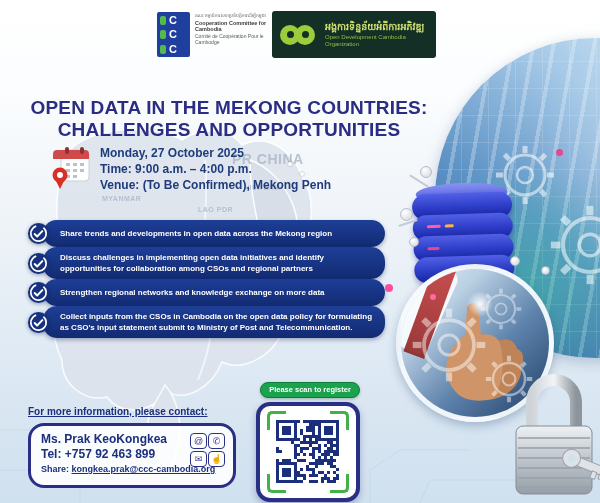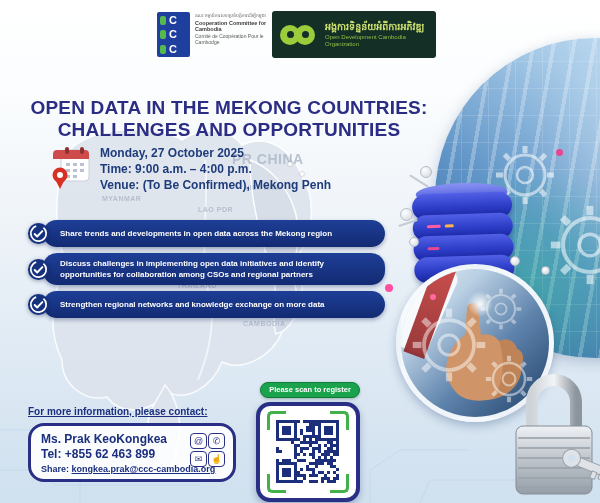--- a/index.html
+++ b/index.html
@@ -65,30 +65,30 @@
   .odc-khmer{font-size:9.5px;font-weight:bold;color:#cfe26e;line-height:11px;}
   .odc-en{font-size:6px;color:#8fbf45;line-height:7px;}
   
   .title{position:absolute;left:0;top:75px;width:458px;z-index:7;text-align:center;
     color:#2b2d84;font-weight:bold;font-size:19px;line-height:22px;letter-spacing:.2px;margin:0;}
   
   .event{position:absolute;left:52px;top:145px;z-index:7;display:flex;align-items:flex-start;gap:8px;}
   .event-texts{color:#1e3c7c;font-weight:bold;font-size:12px;line-height:16px;}
   
   .bullets{position:absolute;left:27px;top:220px;width:358px;z-index:7;}
-  .bullet-row{display:flex;align-items:center;margin-bottom:6px;}
+  .bullet-row{display:flex;align-items:center;}
   .bullet-icon{flex:none;margin-right:-7px;position:relative;z-index:2;filter:drop-shadow(0 1px 2px rgba(10,25,70,.4));}
   .pill{flex:1;background:linear-gradient(180deg,#1e3f97,#122a72);border-radius:14px;
     padding:5px 12px 5px 17px;min-height:17px;display:flex;align-items:center;
     color:#fff;font-weight:bold;font-size:8px;line-height:11px;box-shadow:0 2px 4px rgba(15,35,95,.35);}
   
   .contact{position:absolute;left:28px;top:406px;z-index:7;}
   .contact-heading{color:#1b2f7e;font-weight:bold;font-size:10px;text-decoration:underline;}
   .contact-box{margin-top:6px;width:208px;border:3px solid #2a2f86;border-radius:16px;
-    background:rgba(255,255,255,.88);padding:6px 10px 4px 10px;box-sizing:border-box;position:relative;}
+    background:rgba(255,255,255,.88);padding:6px 10px 10px 10px;box-sizing:border-box;position:relative;}
   .contact-name{color:#1b2f7e;font-weight:bold;font-size:12px;line-height:15px;}
   .contact-tel{color:#1b2f7e;font-weight:bold;font-size:12px;line-height:15px;}
   .contact-email{color:#1b2f7e;font-weight:bold;font-size:9px;line-height:12px;margin-top:1px;}
   .contact-email a{color:#1b2f7e;text-decoration:underline;}
   .contact-icons{position:absolute;right:9px;top:7px;display:grid;grid-template-columns:16px 16px;gap:2px;}
   .cicon{width:15px;height:14px;border:1.4px solid #2a2f86;border-radius:4px;color:#2a2f86;
     font-size:9px;display:flex;align-items:center;justify-content:center;background:#fff;}
   
   .qr-block{position:absolute;left:256px;top:378px;width:108px;z-index:7;text-align:center;}
   .qr-label{display:inline-block;background:#1ba24d;border:1.5px solid #0f7d38;color:#fff;font-weight:bold;
@@ -321,27 +321,35 @@
       <span class="pill">Discuss challenges in implementing open data initiatives and identify opportunities for collaboration among CSOs and regional partners</span>
     </div>
     <div class="bullet-row">
       <svg class="bullet-icon" width="23" height="23" viewBox="0 0 24 24">
         <circle cx="12" cy="12" r="11" fill="#16327f"></circle>
         <circle cx="12" cy="12" r="8" fill="none" stroke="#fff" stroke-width="1.8" stroke-dasharray="42 9" transform="rotate(-50 12 12)"></circle>
         <path d="M8 12.5 l2.6 2.6 L16 9.5" stroke="#fff" stroke-width="2" fill="none" stroke-linecap="round" stroke-linejoin="round"></path>
       </svg>
       <span class="pill">Strengthen regional networks and knowledge exchange on more data</span>
     </div>
+    <div class="bullet-row">
+      <svg class="bullet-icon" width="23" height="23" viewBox="0 0 24 24">
+        <circle cx="12" cy="12" r="11" fill="#16327f"></circle>
+        <circle cx="12" cy="12" r="8" fill="none" stroke="#fff" stroke-width="1.8" stroke-dasharray="42 9" transform="rotate(-50 12 12)"></circle>
+        <path d="M8 12.5 l2.6 2.6 L16 9.5" stroke="#fff" stroke-width="2" fill="none" stroke-linecap="round" stroke-linejoin="round"></path>
+      </svg>
+      <span class="pill">Collect inputs from the CSOs in Cambodia on the open data policy for formulating as CSO's input statement submit to Ministry of Post and Telecommunication.</span>
+    </div>
   </div>
 
   <div class="contact">
     <div class="contact-heading">For more information, please contact:</div>
     <div class="contact-box">
       <div class="contact-name">Ms. Prak KeoKongkea</div>
-      <div class="contact-tel">Tel: +855 62 463 899</div>
+      <div class="contact-tel">Tel: +757 92 463 899</div>
       <div class="contact-email"><span>Share: </span><a href="#">kongkea.prak@ccc-cambodia.org</a></div>
       <div class="contact-icons">
         <span class="cicon">@</span>
         <span class="cicon">✆</span>
         <span class="cicon">✉</span>
         <span class="cicon">☝</span>
       </div>
     </div>
   </div>
 

